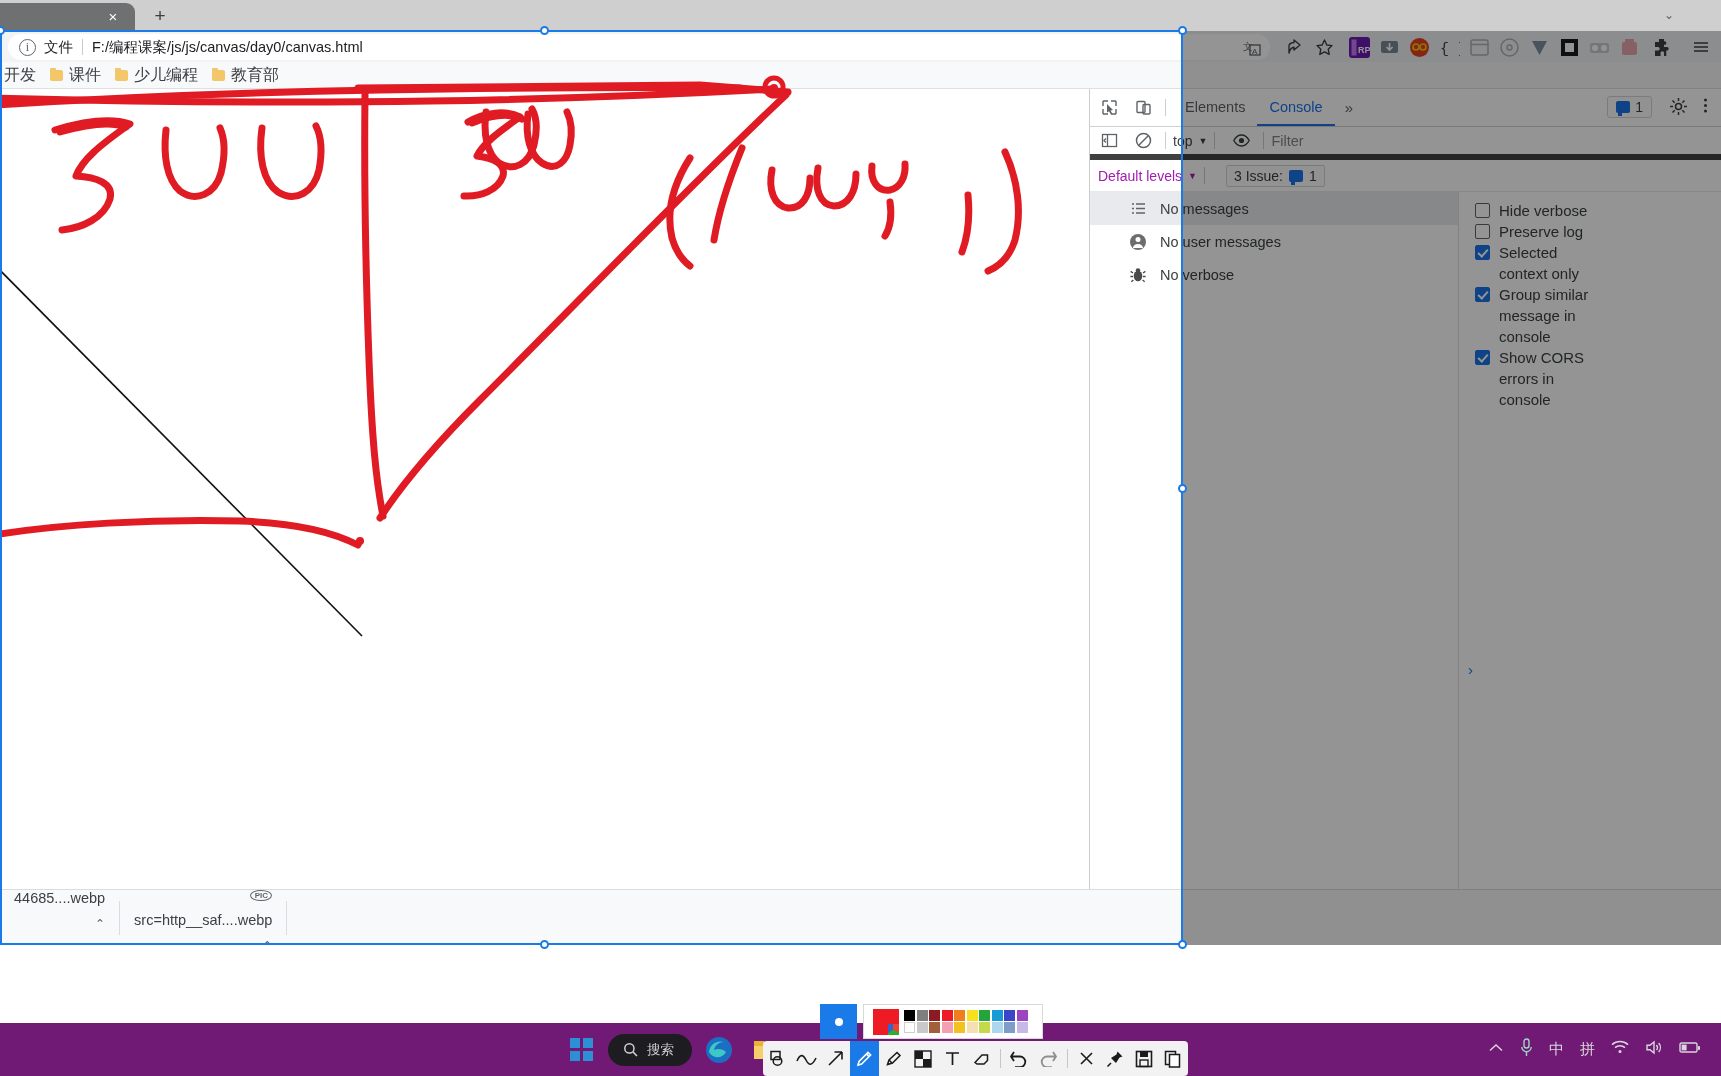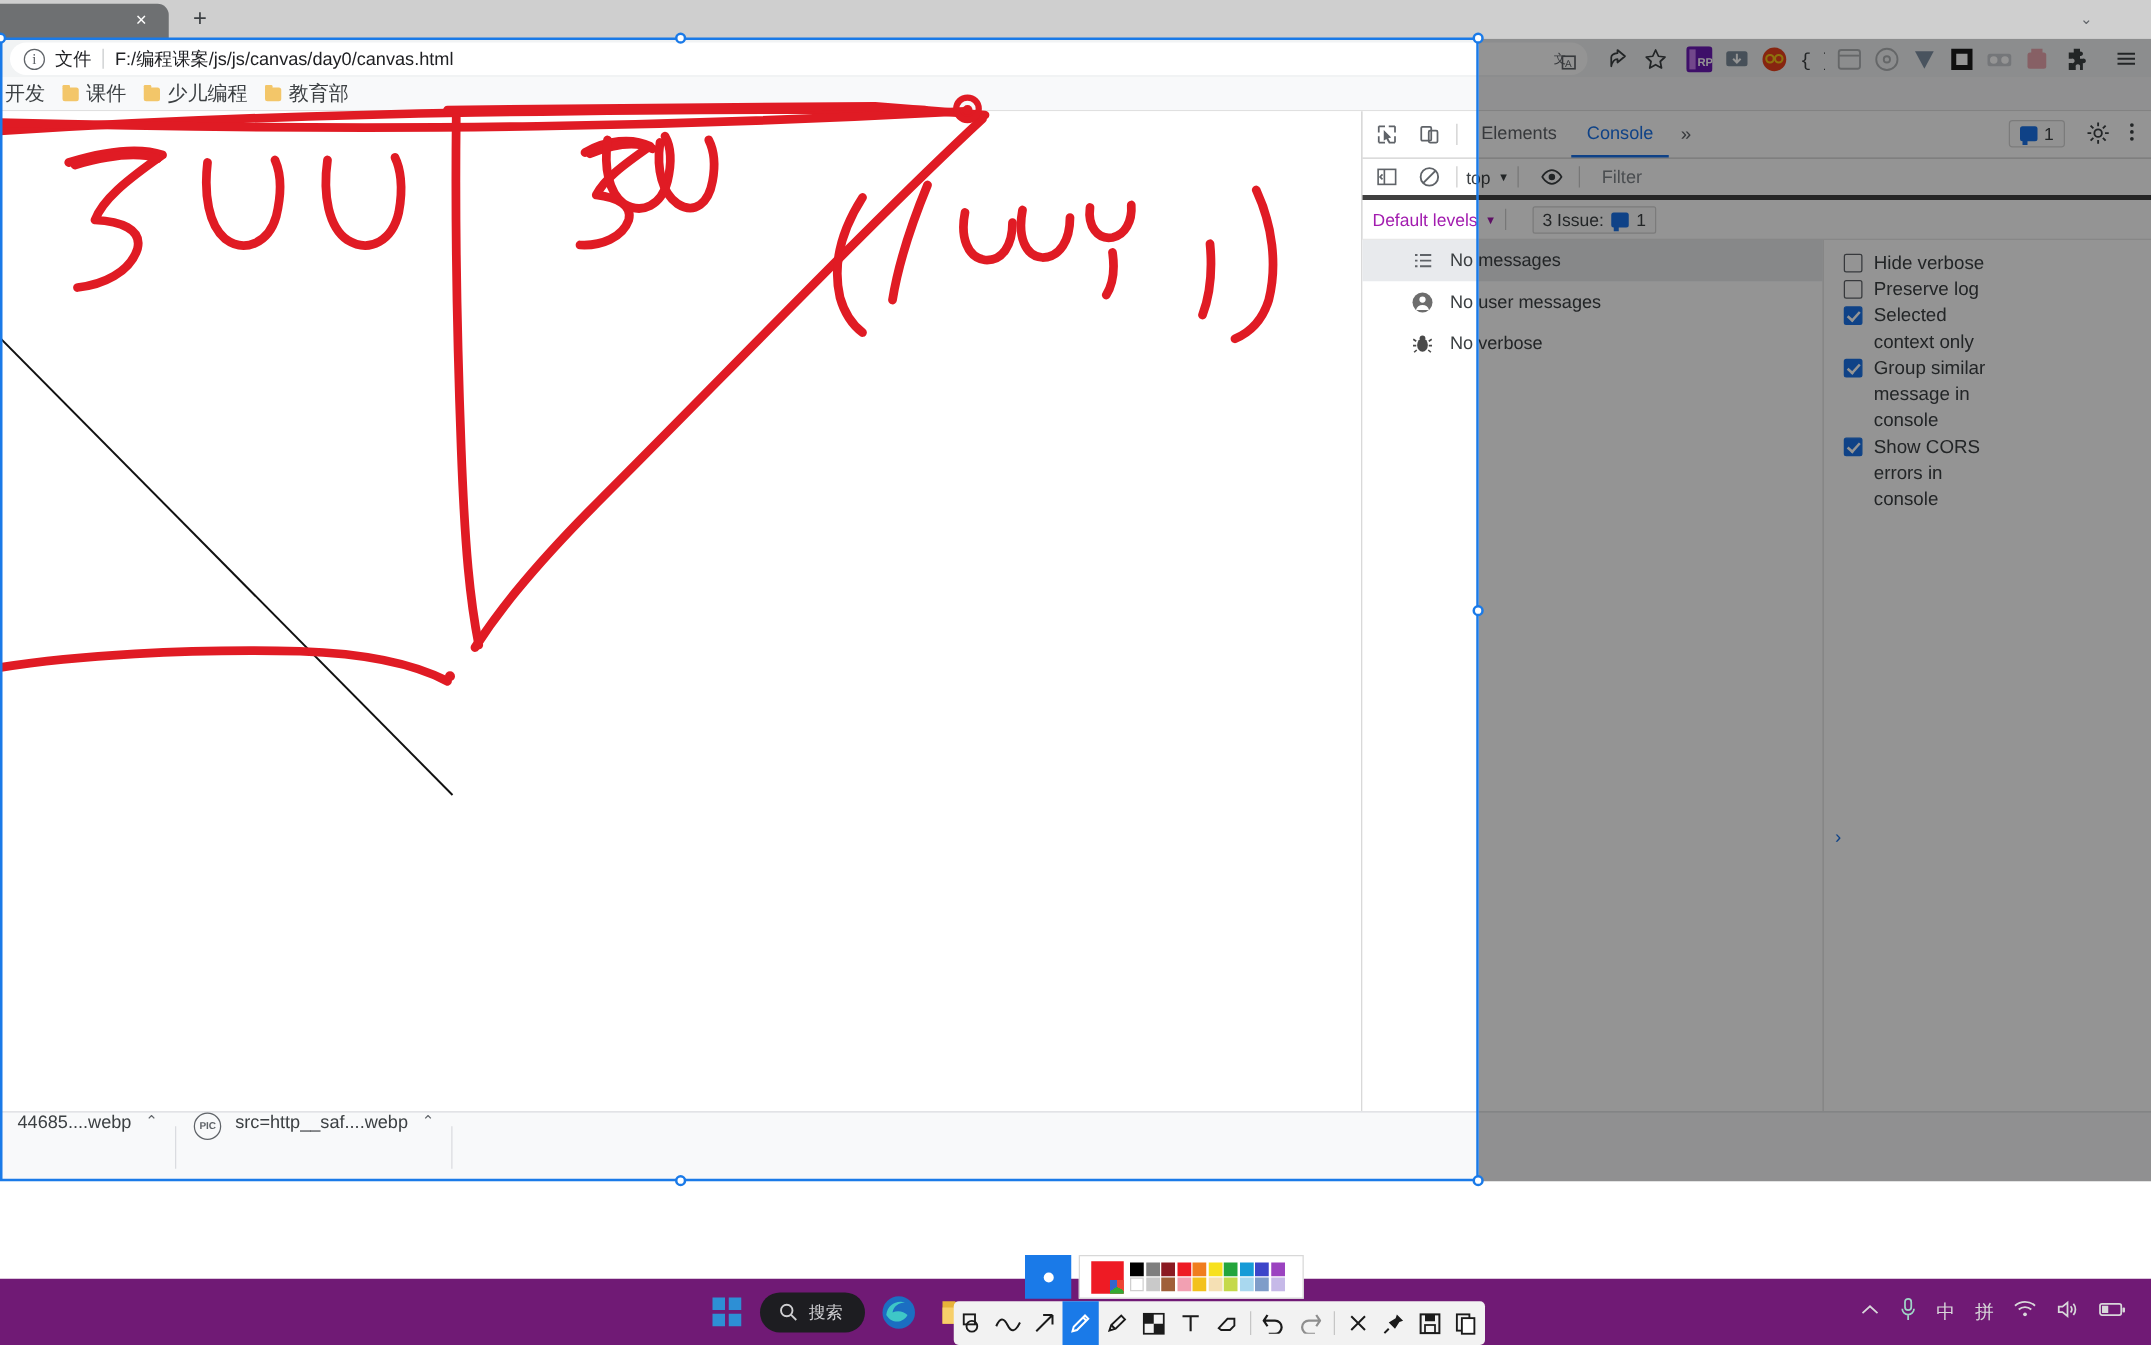--- a/index.html
+++ b/index.html
@@ -94,24 +94,24 @@
     border-bottom:1px solid #d0d0d0; display:flex; align-items:center;
   }
   .dt-ibtn { width:30px; height:28px; display:flex; align-items:center; justify-content:center; margin-left:4px; }
   .dt-div { width:1px; height:17px; background:#cdcdcd; margin:0 7px; }
   .dt-tab { padding:0 12px; height:37px; line-height:37px; font-size:14.5px; color:#5f6368; }
   .dt-tab.active { color:#1a73e8; box-shadow: inset 0 -2px 0 #1a73e8; }
   .dt-more { padding:0 10px; font-size:15px; color:#5f6368; }
 
   .dt-filterrow {
     position:absolute; left:0; top:38px; width:632px; height:33px;
-    display:flex; align-items:center; border-bottom:4px solid #404040;
+    display:flex; align-items:center; border-bottom:6px solid #404040;
   }
   .dt-ctx { font-size:14px; color:#3c4043; display:flex; align-items:center; }
-  .dt-filterbox { margin-left:10px; font-size:14.5px; color:#80868b; }
+  .dt-filterbox { margin-left:0; font-size:14.5px; color:#80868b; }
 
   .dt-levelrow {
     position:absolute; left:0; top:71px; width:632px; height:32px;
     display:flex; align-items:center; border-bottom:1px solid #e8e8e8;
     padding-left:8px;
   }
   .dt-levels { font-size:14px; color:#a21caf; display:flex; align-items:center;text-align:right; }
   .dt-issue {
     margin-left:14px; border:1px solid #d4d4d4; border-radius:2px;
     padding:2px 7px; display:flex; align-items:center; gap:6px;
@@ -166,21 +166,21 @@
     position:absolute; width:9px; height:9px; background:#ffffff;
     border:2px solid #1a7ae8; border-radius:50%;
   }
 
   
   #downloads {
     position:absolute; left:0; top:889px; width:1721px; height:56px;
     background:#f8f9fa; border-top:1px solid #dadce0;
     display:flex; align-items:center;
   }
-  .dl-item { display:flex; align-items:flex-start; height:56px; padding:0 14px; gap:11px; }
+  .dl-item { display:flex; align-items:flex-end; height:56px; padding:0 14px; gap:11px;flex-direction:column; }
   .dl-name { font-size:14.5px; color:#3c4043; white-space:nowrap; }
   .dl-caret { font-size:12px; color:#5f6368; }
   .dl-sep { width:1px; height:34px; background:#dadce0; }
   .dl-ficon {
     width:22px;height:22px;border-radius:50%;border:1.5px solid #5f6368;
     display:flex;align-items:center;justify-content:center;
     font-size:8px;color:#5f6368;font-weight:bold;
   }
 
   

